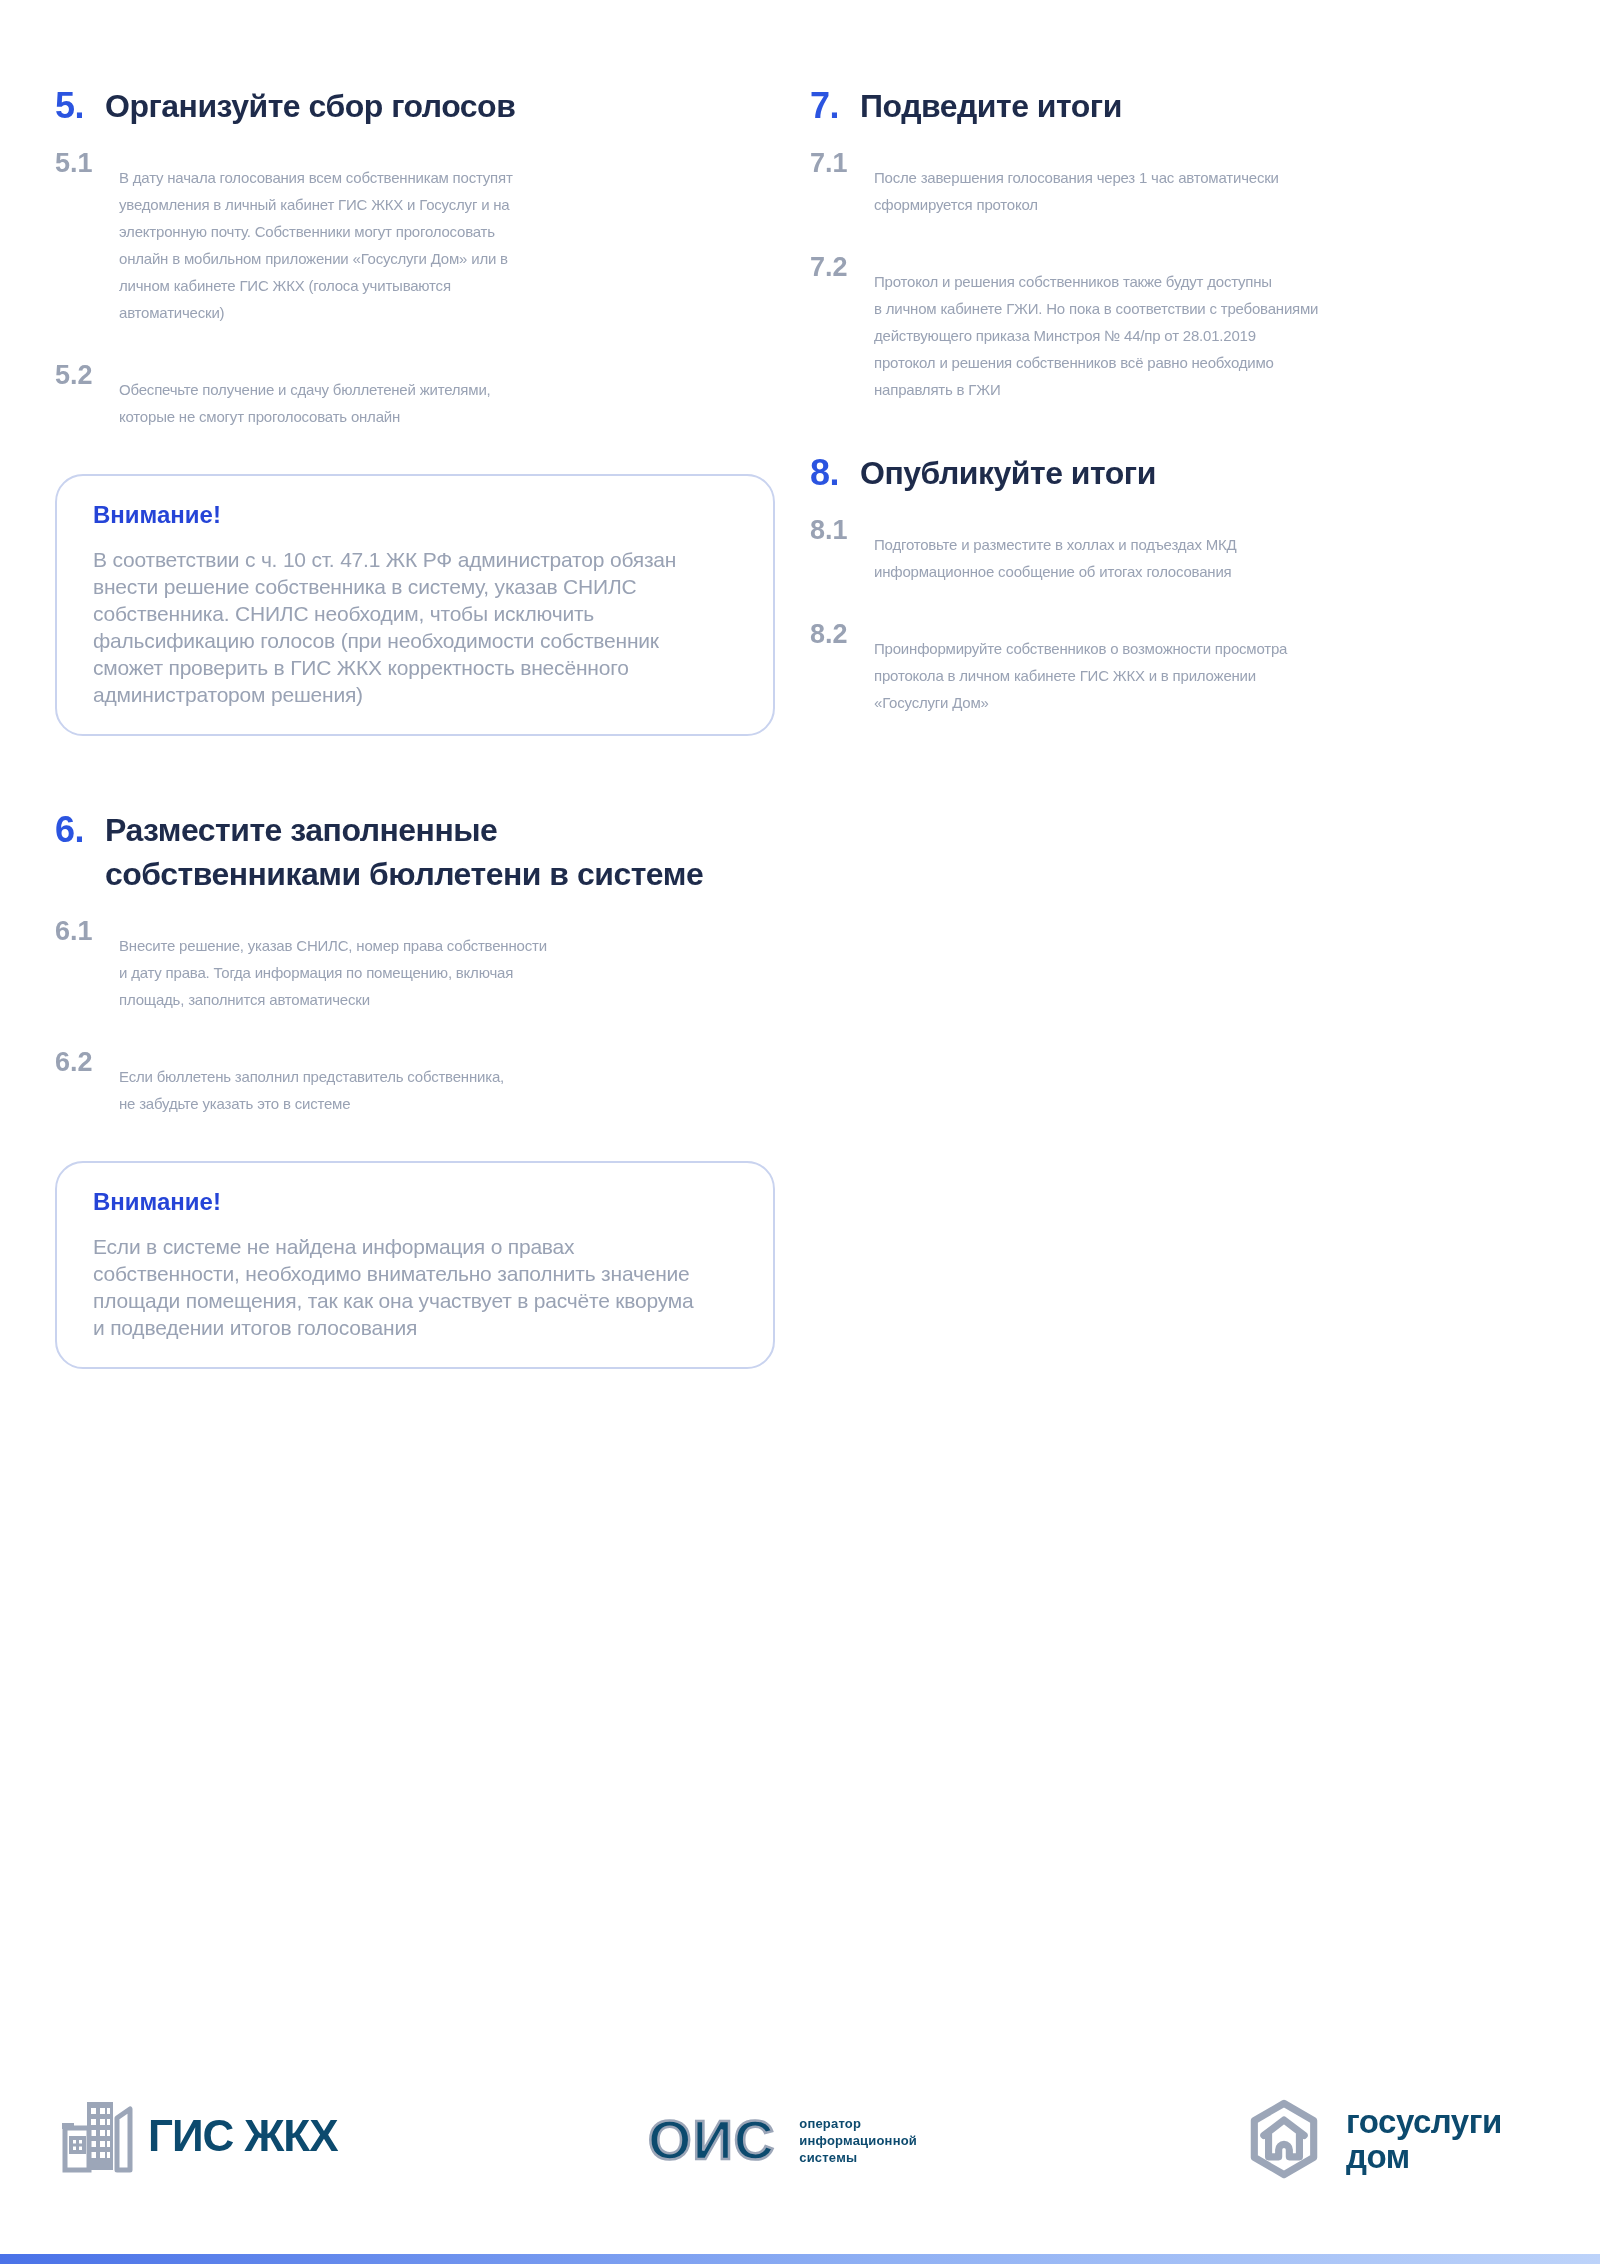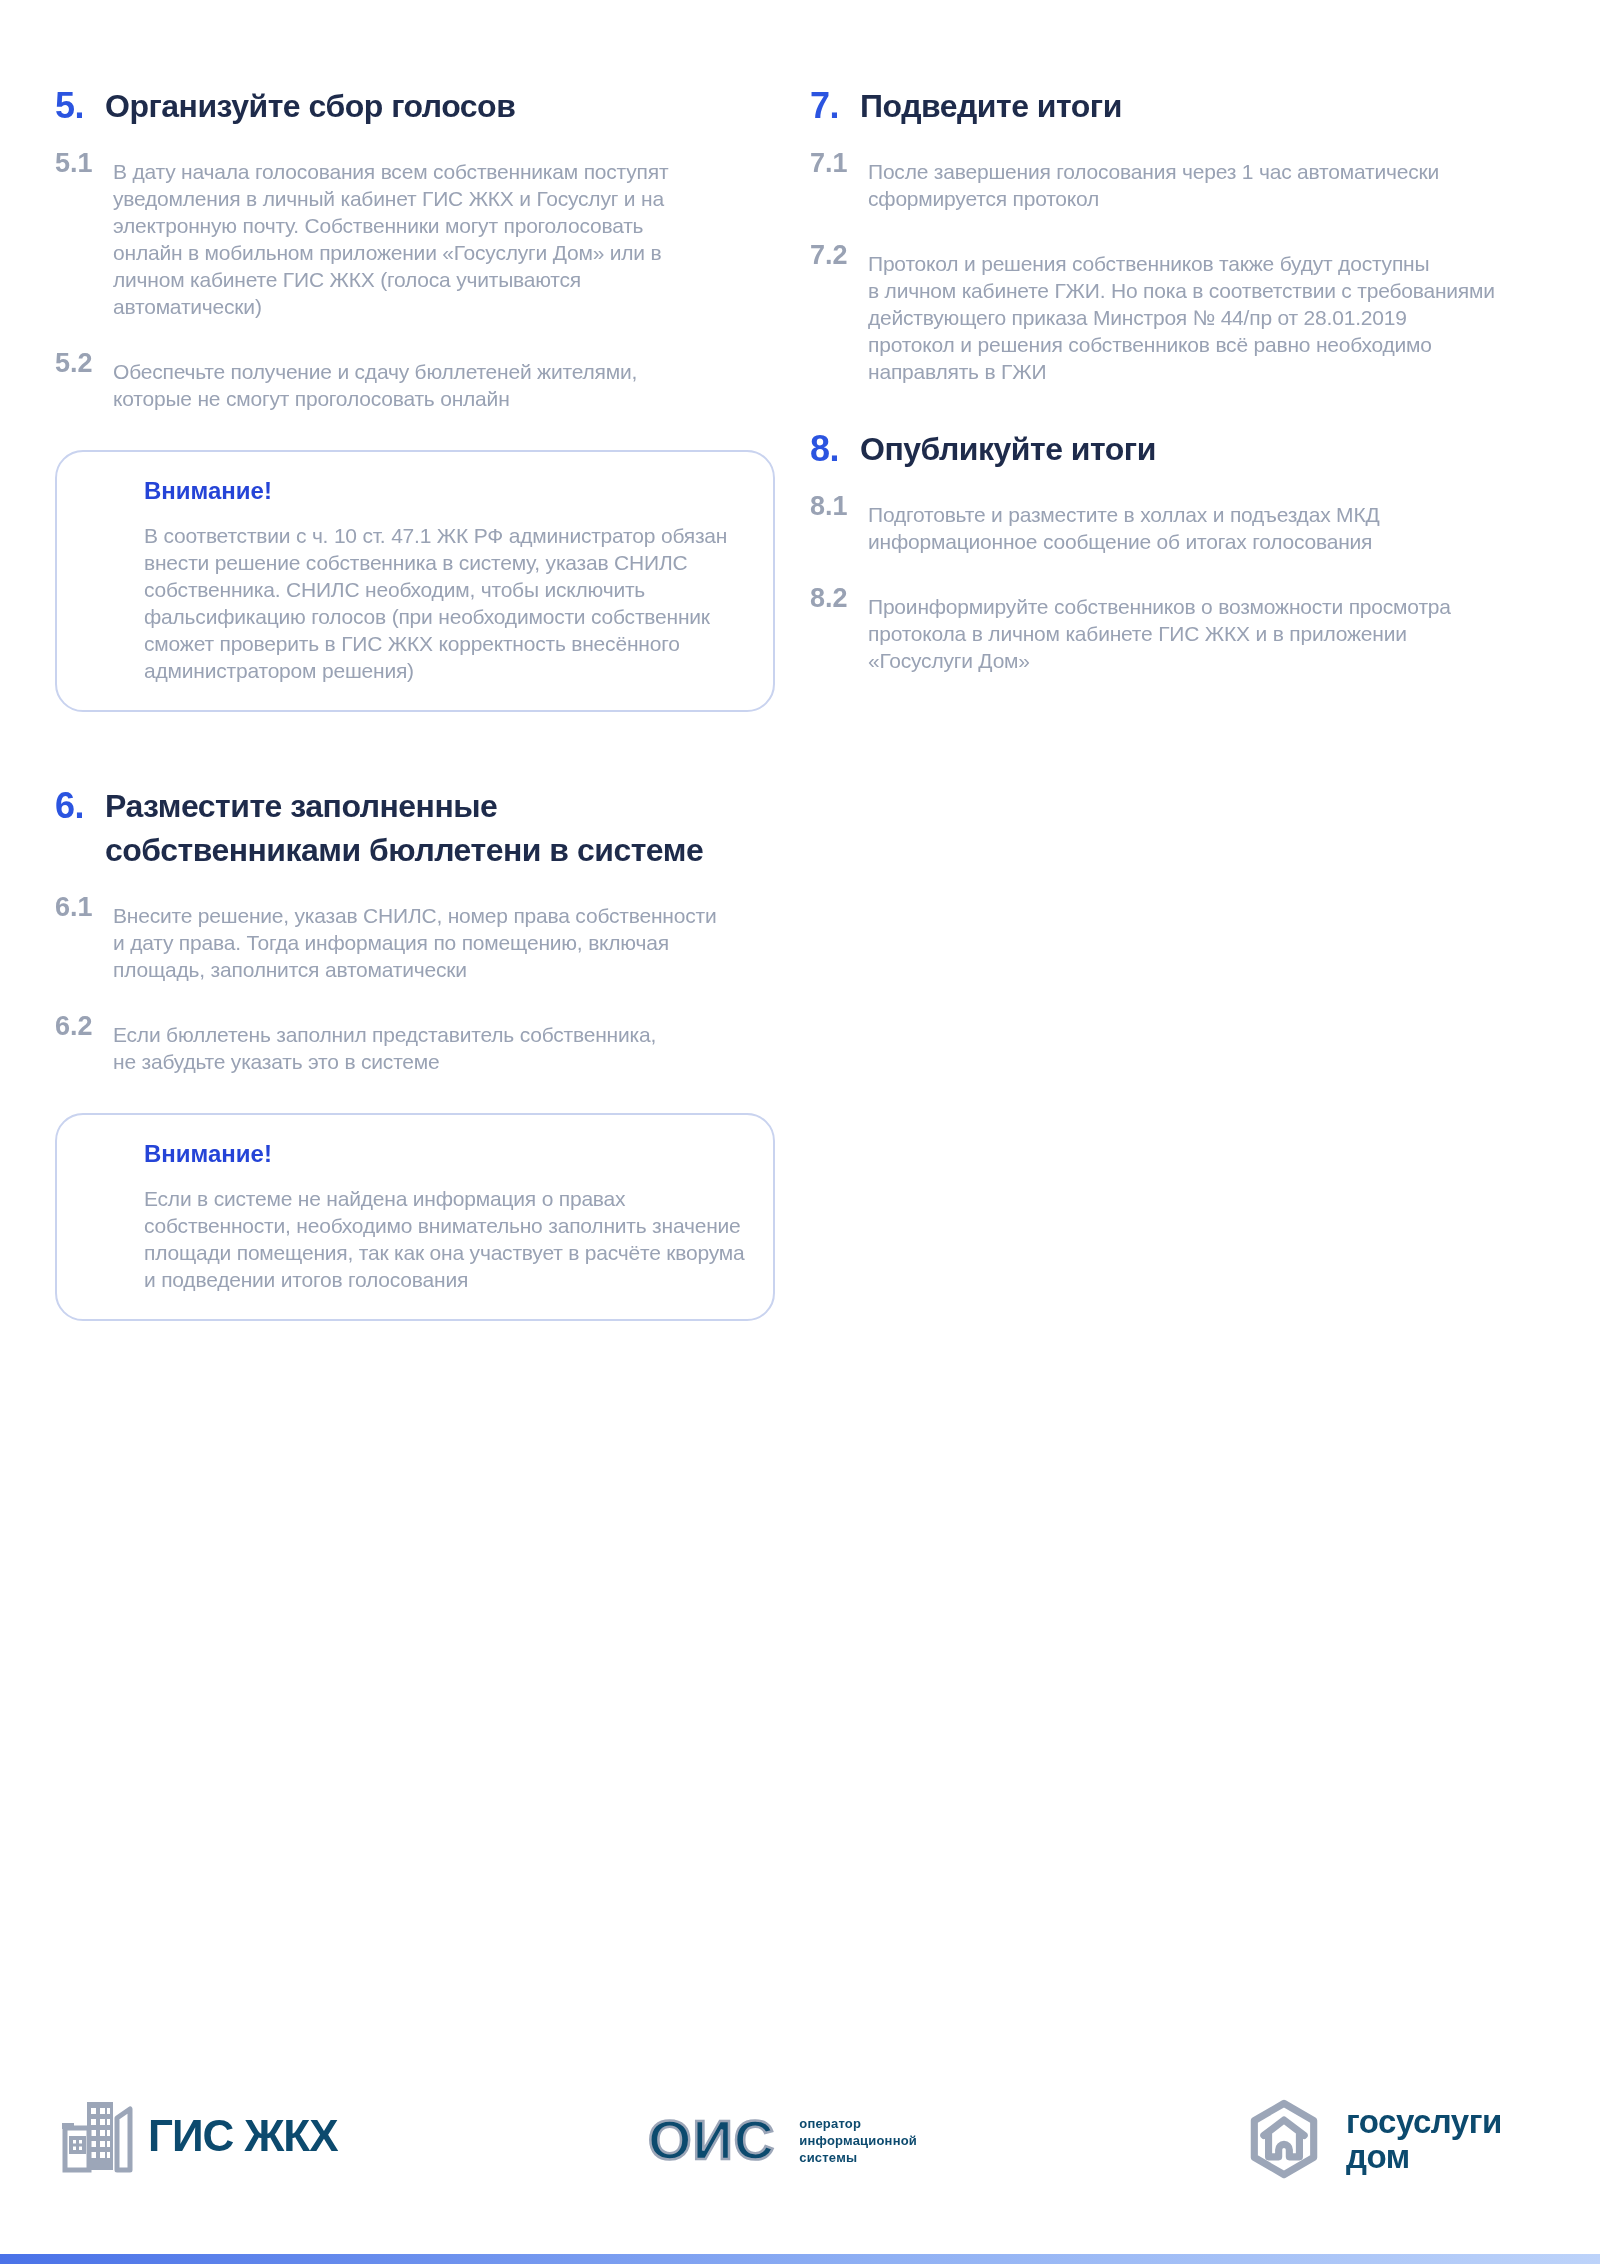--- a/index.html
+++ b/index.html
@@ -28,28 +28,28 @@
     color:#1e2b4b; letter-spacing:-0.5px; white-space:pre-line;
   }
 
   .item { display:flex; margin-top:22px; }
   .item-num {
     width:50px; flex:none;
     font-size:27px; line-height:27px; font-weight:bold;
     color:#99a2b4;
   }
   .item-text {
-    margin:8px; font-size:21px; line-height:27px;
+    margin:14px; font-size:15px; line-height:27px;
     color:#99a2b4; letter-spacing:-0.2px; white-space:pre-line;
   }
 
   .notice {
     margin-top:30px; margin-left:0;
     border:2px solid #c9d3ef; border-radius:28px;
-    padding:24px 24px 26px 87px;
+    padding:24px 24px 26px 36px;
   }
   .notice-title {
     font-size:24px; line-height:30px; font-weight:bold;
     color:#2544d7; margin:0 0 16px 0;
   }
   .notice-text {
     margin:0; font-size:21px; line-height:27px;
     color:#99a2b4; letter-spacing:-0.2px; white-space:pre-line;
   }
 

